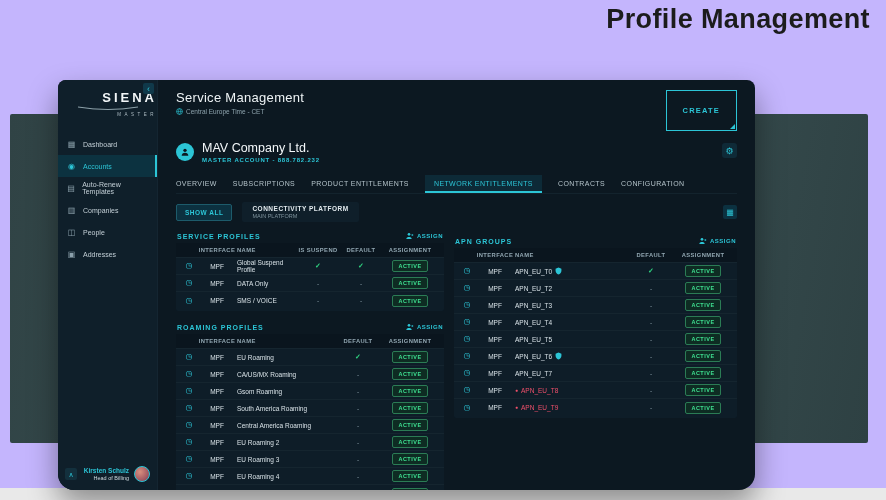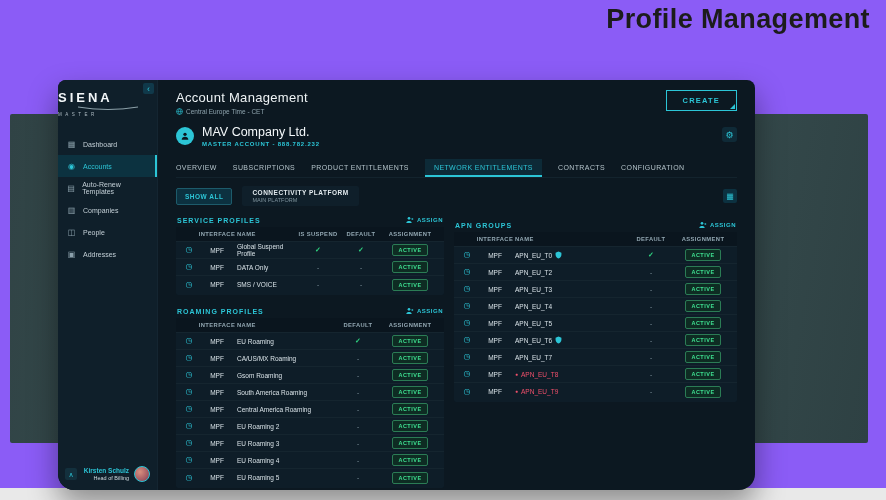--- a/index.html
+++ b/index.html
@@ -1,32 +1,32 @@
 <!DOCTYPE html>
 <html><head>
 <meta charset="utf-8">
 <style>
   *{box-sizing:border-box;margin:0;padding:0}
   body{width:886px;height:500px;font-family:"Liberation Sans",sans-serif;background:#fff;overflow:hidden}
-  .stage{position:relative;width:886px;height:500px;background:#8b5cf6;overflow:hidden}
+  .stage{position:relative;width:886px;height:500px;background:#c4b5fd;overflow:hidden}
 
   
   .hero-title{position:absolute;top:4px;right:16px;font-size:27px;font-weight:600;color:#1c1c1c;letter-spacing:.4px}
   .hero-sub{position:absolute;top:38px;right:16px;font-size:11.5px;color:#2b2b2b}
 
   .backdrop{position:absolute;left:10px;top:114px;width:858px;height:329px;background:linear-gradient(100deg,#304345 0%,#3c5355 55%,#2e4143 100%);border-radius:2px}
   .bottom-strip{position:absolute;left:0;bottom:0;width:100%;height:12px;background:#e9e9e9}
 
   
   .window{position:absolute;left:58px;top:80px;width:697px;height:410px;background:#0c1821;border-radius:8px 8px 16px 16px;box-shadow:0 14px 30px rgba(0,0,0,.4);display:flex;overflow:hidden}
 
   
   .sidebar{position:relative;flex:0 0 100px;width:100px;background:#0f1f2a;border-right:1px solid #142531}
   .collapse{position:absolute;top:3px;right:3px;width:11px;height:11px;background:#10394a;border:none;border-radius:2px;color:#2cc5d6;font-size:9px;line-height:10px;padding:0;cursor:pointer}
-  .logo{margin-top:10px;text-align:left}
+  .logo{margin-top:10px;text-align:right}
   .logo-word{font-size:13px;font-weight:bold;color:#f2f6f8;letter-spacing:3px}
   .logo-swoosh{display:block;margin:0 auto}
   .logo-sub{font-size:4.5px;color:#aebcc4;letter-spacing:3.5px;margin-top:1px}
   .menu{margin-top:16px}
   .mitem{display:flex;align-items:center;gap:7px;height:22px;padding:0 9px;color:#c3cfd6;font-size:7px;cursor:pointer;position:relative}
   .mitem .micon{font-size:8px;color:#8ba0ab;width:9px;text-align:center}
   .mitem.active{background:#0c3240;color:#2cc5d6}
   .mitem.active::after{content:"";position:absolute;right:0;top:0;bottom:0;width:2px;background:#2cc5d6}
   .mitem.active .micon{color:#2cc5d6}
   .side-user{position:absolute;left:0;right:0;bottom:8px;display:flex;align-items:center;gap:5px;padding:0 7px}
@@ -34,21 +34,21 @@
   .uinfo{flex:1;text-align:right}
   .uname{font-size:6.5px;color:#2cc5d6;font-weight:bold}
   .urole{font-size:5.5px;color:#cdd8dd;margin-top:1px}
   .uavatar{width:16px;height:16px;border-radius:50%;background:radial-gradient(circle at 35% 35%,#d98f7e,#9c5460 70%,#6f3c4a);border:1px solid #2cc5d6;cursor:pointer}
 
   
   .main{flex:1;position:relative;padding:10px 18px 8px;display:flex;flex-direction:column}
   .hdr{display:flex;justify-content:space-between;align-items:flex-start}
   .hdr-title{font-size:13px;color:#eef3f5;font-weight:500;letter-spacing:.3px}
   .hdr-sub{display:flex;align-items:center;gap:3px;margin-top:3px;font-size:6.5px;color:#8ea3ad}
-  .create-btn{position:relative;background:transparent;border:1px solid #2cc5d6;color:#2cc5d6;font-size:7.5px;font-weight:bold;letter-spacing:1.2px;padding:5px 16px;cursor:pointer}
+  .create-btn{position:relative;background:transparent;border:1px solid #2cc5d6;color:#2cc5d6;font-size:7.5px;font-weight:bold;letter-spacing:1.2px;padding:15px 16px;cursor:pointer}
   .create-btn::after{content:"";position:absolute;right:1px;bottom:1px;width:0;height:0;border-left:5px solid transparent;border-bottom:5px solid #2cc5d6}
 
   .acct{display:flex;align-items:center;gap:8px;margin-top:10px;position:relative}
   .acct-avatar{width:18px;height:18px;border-radius:50%;background:#2cc5d6;display:flex;align-items:center;justify-content:center}
   .acct-name{font-size:12.5px;font-weight:normal;color:#f4f8fa}
   .acct-sub{font-size:6px;color:#2cc5d6;font-weight:bold;letter-spacing:.8px;margin-top:2px}
   .gear-btn{position:absolute;right:0;top:2px;width:15px;height:15px;background:#0f2a37;border:none;border-radius:3px;color:#2cc5d6;font-size:9px;line-height:14px;padding:0;cursor:pointer}
 
   .tabs{display:flex;gap:16px;margin-top:12px;align-items:flex-end;border-bottom:1px solid #13232d}
   .tab{font-size:7px;color:#b3c2c9;letter-spacing:.4px;padding:5px 0 6px;cursor:pointer;white-space:nowrap}
@@ -141,21 +141,21 @@
           <div class="uname">Kirsten Schulz</div>
           <div class="urole">Head of Billing</div>
         </div>
         <div class="uavatar"></div>
       </div>
     </aside>
 
     <main class="main">
       <div class="hdr">
         <div>
-          <div class="hdr-title">Account Management</div>
+          <div class="hdr-title">Service Management</div>
           <div class="hdr-sub">
             <svg width="7" height="7" viewBox="0 0 12 12">
                 <circle cx="6" cy="6" r="5" fill="none" stroke="#2cc5d6" stroke-width="1.2"></circle>
                 <path d="M1 6h10M6 1c2.5 2.5 2.5 7.5 0 10M6 1c-2.5 2.5-2.5 7.5 0 10" stroke="#2cc5d6" stroke-width=".9" fill="none"></path>
               </svg>
             <span>Central Europe Time - CET</span>
           </div>
         </div>
         <button class="create-btn">CREATE</button>
       </div>

